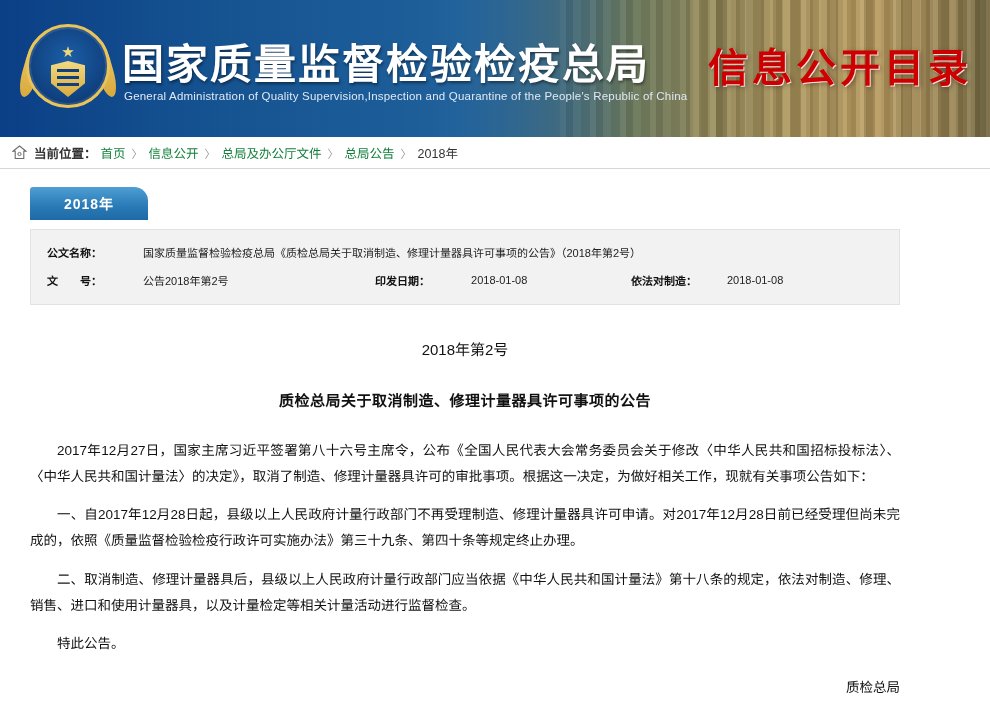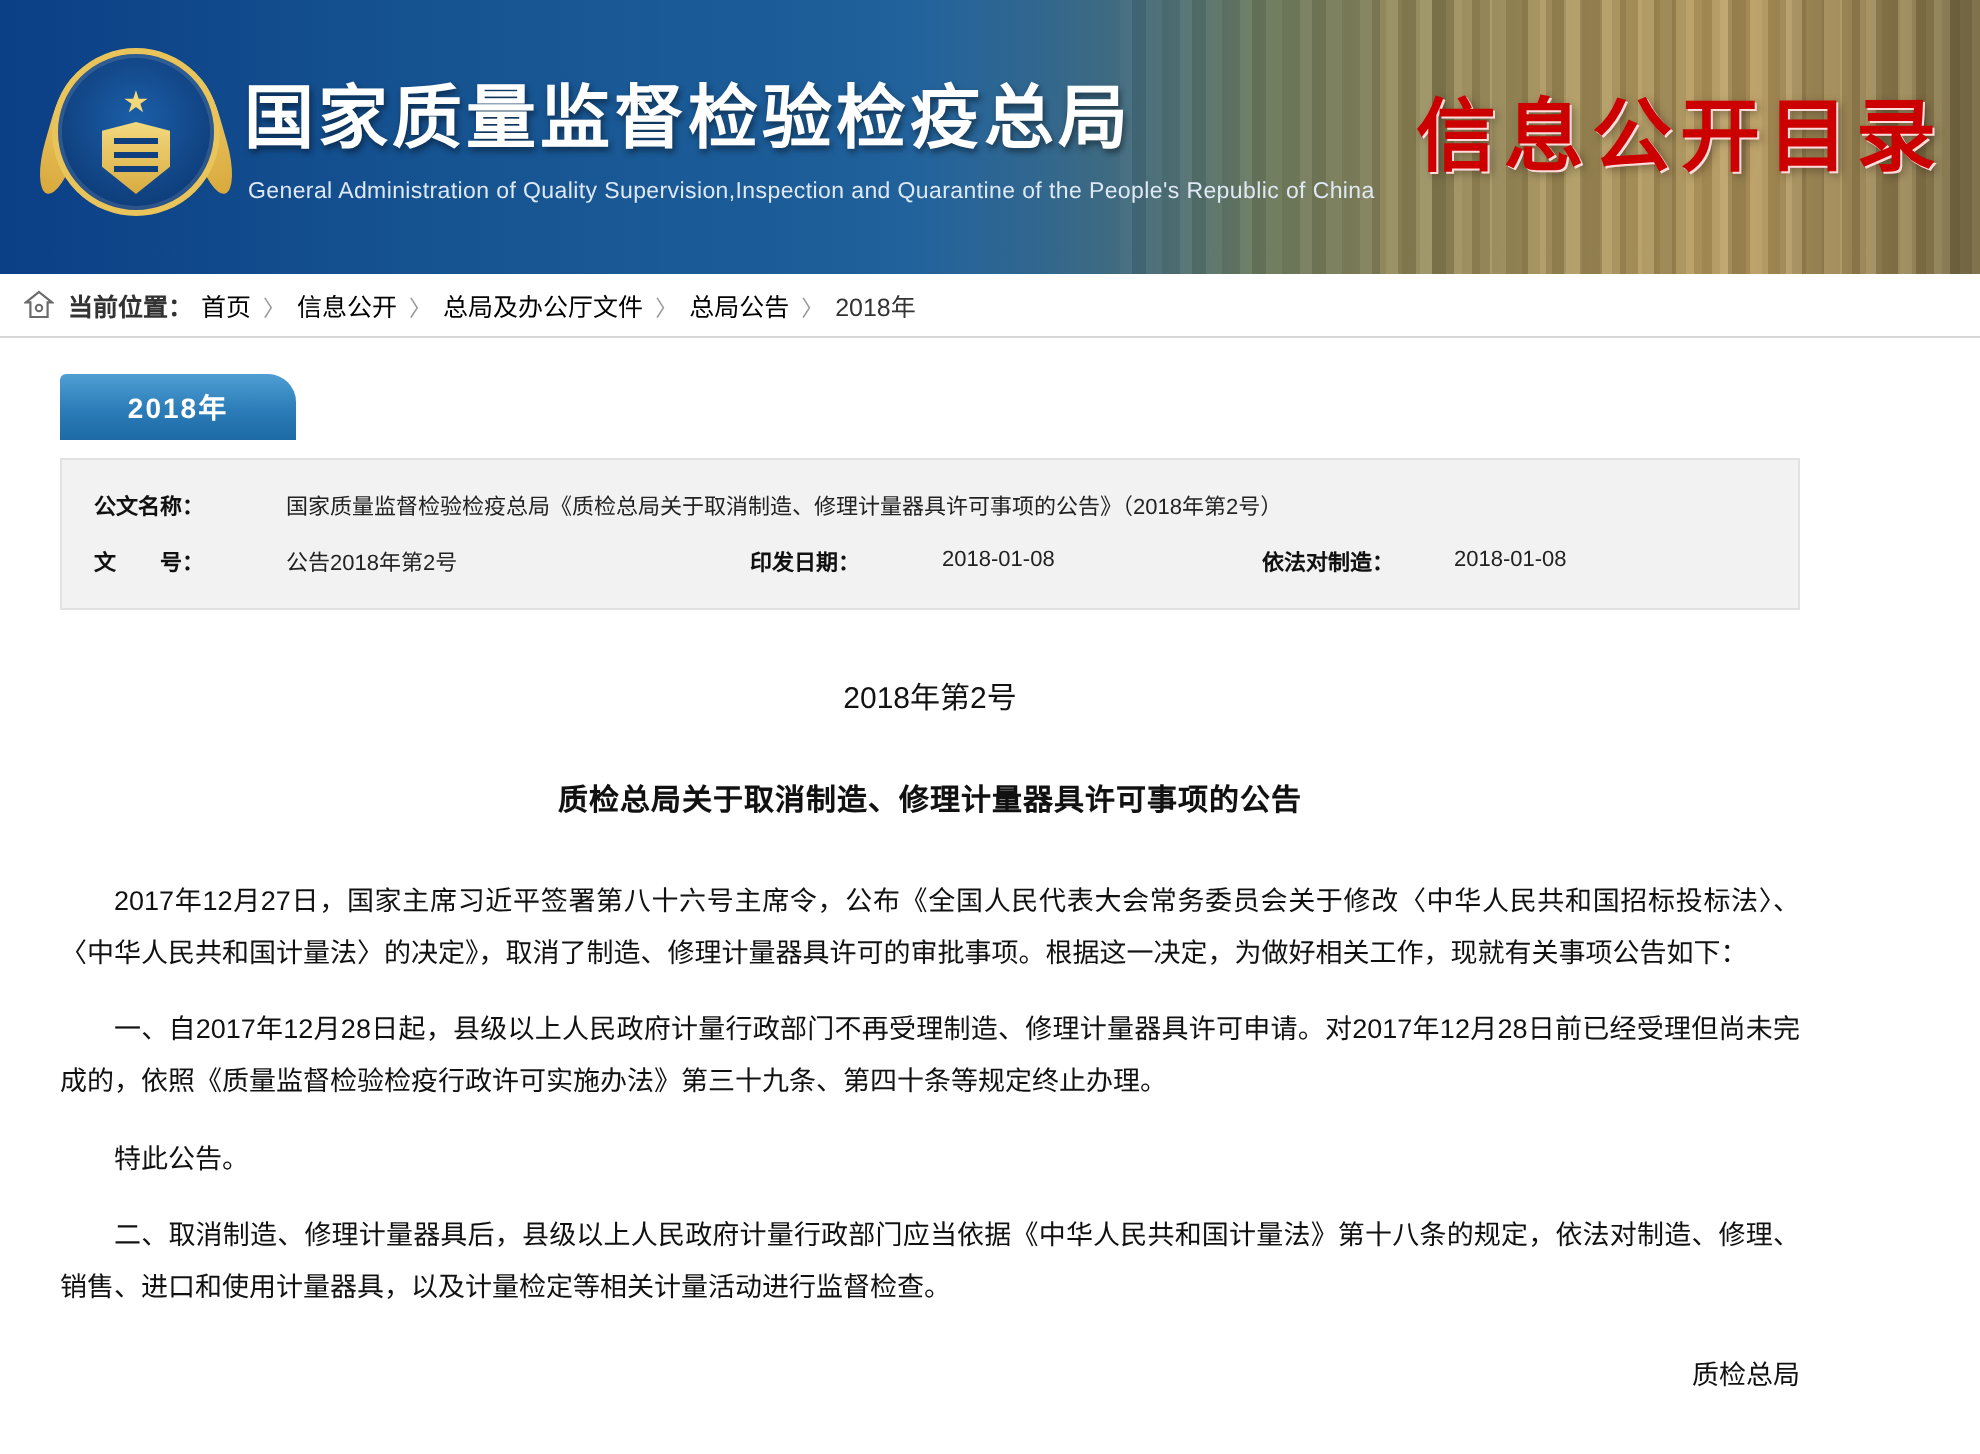--- a/index.html
+++ b/index.html
@@ -90,21 +90,21 @@
     content: "";
     position: absolute; left: 6px; top: 8px;
     width: 22px; height: 3px;
     background: #0f3f7d;
     box-shadow: 0 7px 0 #0f3f7d, 0 14px 0 #0f3f7d;
   }
 
   .title-cn {
     position: absolute;
     left: 122px; top: 30px;
-    font-size: 35px;
+    font-size: 42px;
     font-weight: bold;
     color: #ffffff;
     letter-spacing: 2px;
     text-shadow: 1px 2px 3px rgba(0,0,0,0.45);
     font-family: Liberation Serif, serif;
     white-space: nowrap;
   }
   .title-en {
     position: absolute;
     left: 124px; top: 90px;
@@ -138,21 +138,21 @@
     background: #fff;
   }
   .home-icon {
     width: 15px; height: 15px;
     margin-right: 7px;
     position: relative;
     display: inline-block;
   }
   .home-icon svg { display: block; }
   .crumb-label { font-weight: bold; color: #333; margin-right: 4px; text-align: center; }
-  .crumb-link { color: #000000; text-decoration: none; }
+  .crumb-link { color: #15803d; text-decoration: none; }
   .crumb-sep { color: #999; margin: 0 6px; font-size: 11px; }
   .crumb-current { color: #333; }
 
   
   .page {
     width: 990px;
     padding: 0 30px;
   }
   .tabstrip {
     margin-top: 18px;
@@ -280,20 +280,20 @@
   </tbody>
     </table>
 </div>
 
 <div class="doc">
   <div class="doc-no">2018年第2号</div>
   <div class="doc-title">质检总局关于取消制造、修理计量器具许可事项的公告</div>
 
   <p>2017年12月27日，国家主席习近平签署第八十六号主席令，公布《全国人民代表大会常务委员会关于修改〈中华人民共和国招标投标法〉、〈中华人民共和国计量法〉的决定》，取消了制造、修理计量器具许可的审批事项。根据这一决定，为做好相关工作，现就有关事项公告如下：</p>
   <p>一、自2017年12月28日起，县级以上人民政府计量行政部门不再受理制造、修理计量器具许可申请。对2017年12月28日前已经受理但尚未完成的，依照《质量监督检验检疫行政许可实施办法》第三十九条、第四十条等规定终止办理。</p>
+  <p>二、取消制造、修理计量器具后，县级以上人民政府计量行政部门应当依据《中华人民共和国计量法》第十八条的规定，依法对制造、修理、销售、进口和使用计量器具，以及计量检定等相关计量活动进行监督检查。</p>
   <p>特此公告。</p>
-  <p>二、取消制造、修理计量器具后，县级以上人民政府计量行政部门应当依据《中华人民共和国计量法》第十八条的规定，依法对制造、修理、销售、进口和使用计量器具，以及计量检定等相关计量活动进行监督检查。</p>
 
   <div class="sign">
     <div>质检总局</div>
 
   </div>
 </div>
 
 </body></html>

